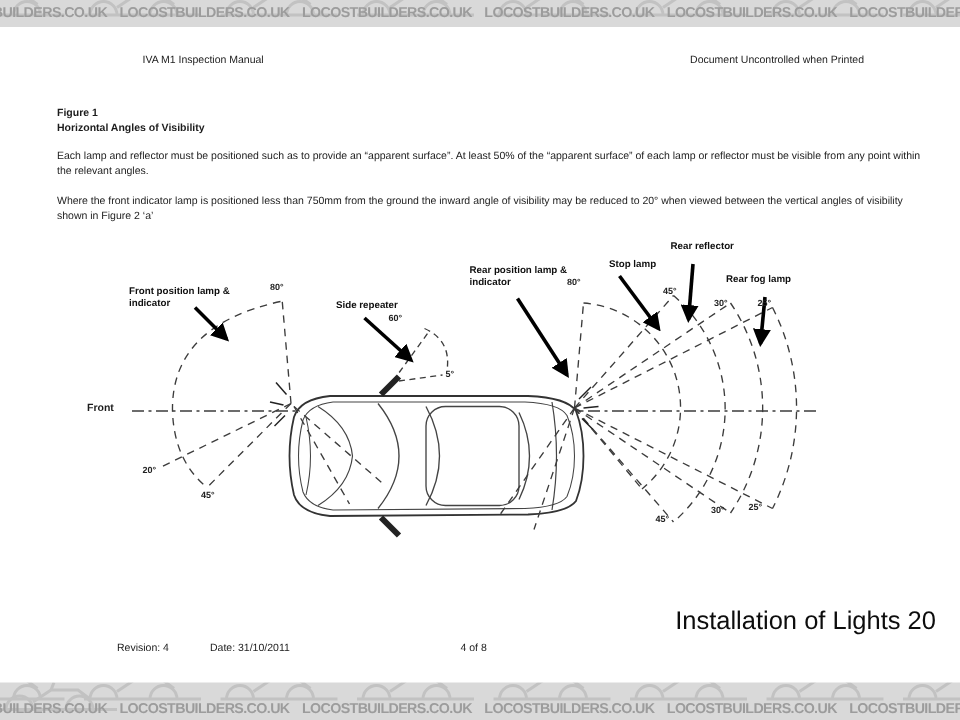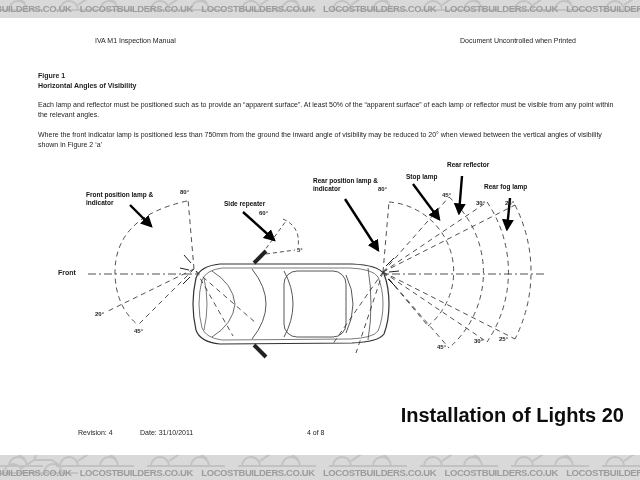--- a/index.html
+++ b/index.html
@@ -33,21 +33,21 @@
   .para-2{top:130px;}
 
   .diagram-svg{position:absolute;left:0;top:155px;}
 
   .lamp{position:absolute;font-size:6.5px;line-height:7.5px;font-weight:bold;color:#101010;}
   .ang{position:absolute;font-size:6px;font-weight:600;color:#222;}
   .front-lbl{position:absolute;left:58px;top:269px;font-size:7px;font-weight:bold;}
 
   .doc-title{
     position:absolute;right:16px;top:404px;
-    font-size:20px;font-weight:bold;color:#0d0d0d;
+    font-size:17px;font-weight:normal;color:#0d0d0d;
   }
   .foot{position:absolute;top:429px;font-size:7px;}
   .foot-rev{left:78px;}
   .foot-date{left:140px;}
   .foot-page{left:307px;}
 </style>
 </head>
 <body>
 
 <div class="banner banner-top">

